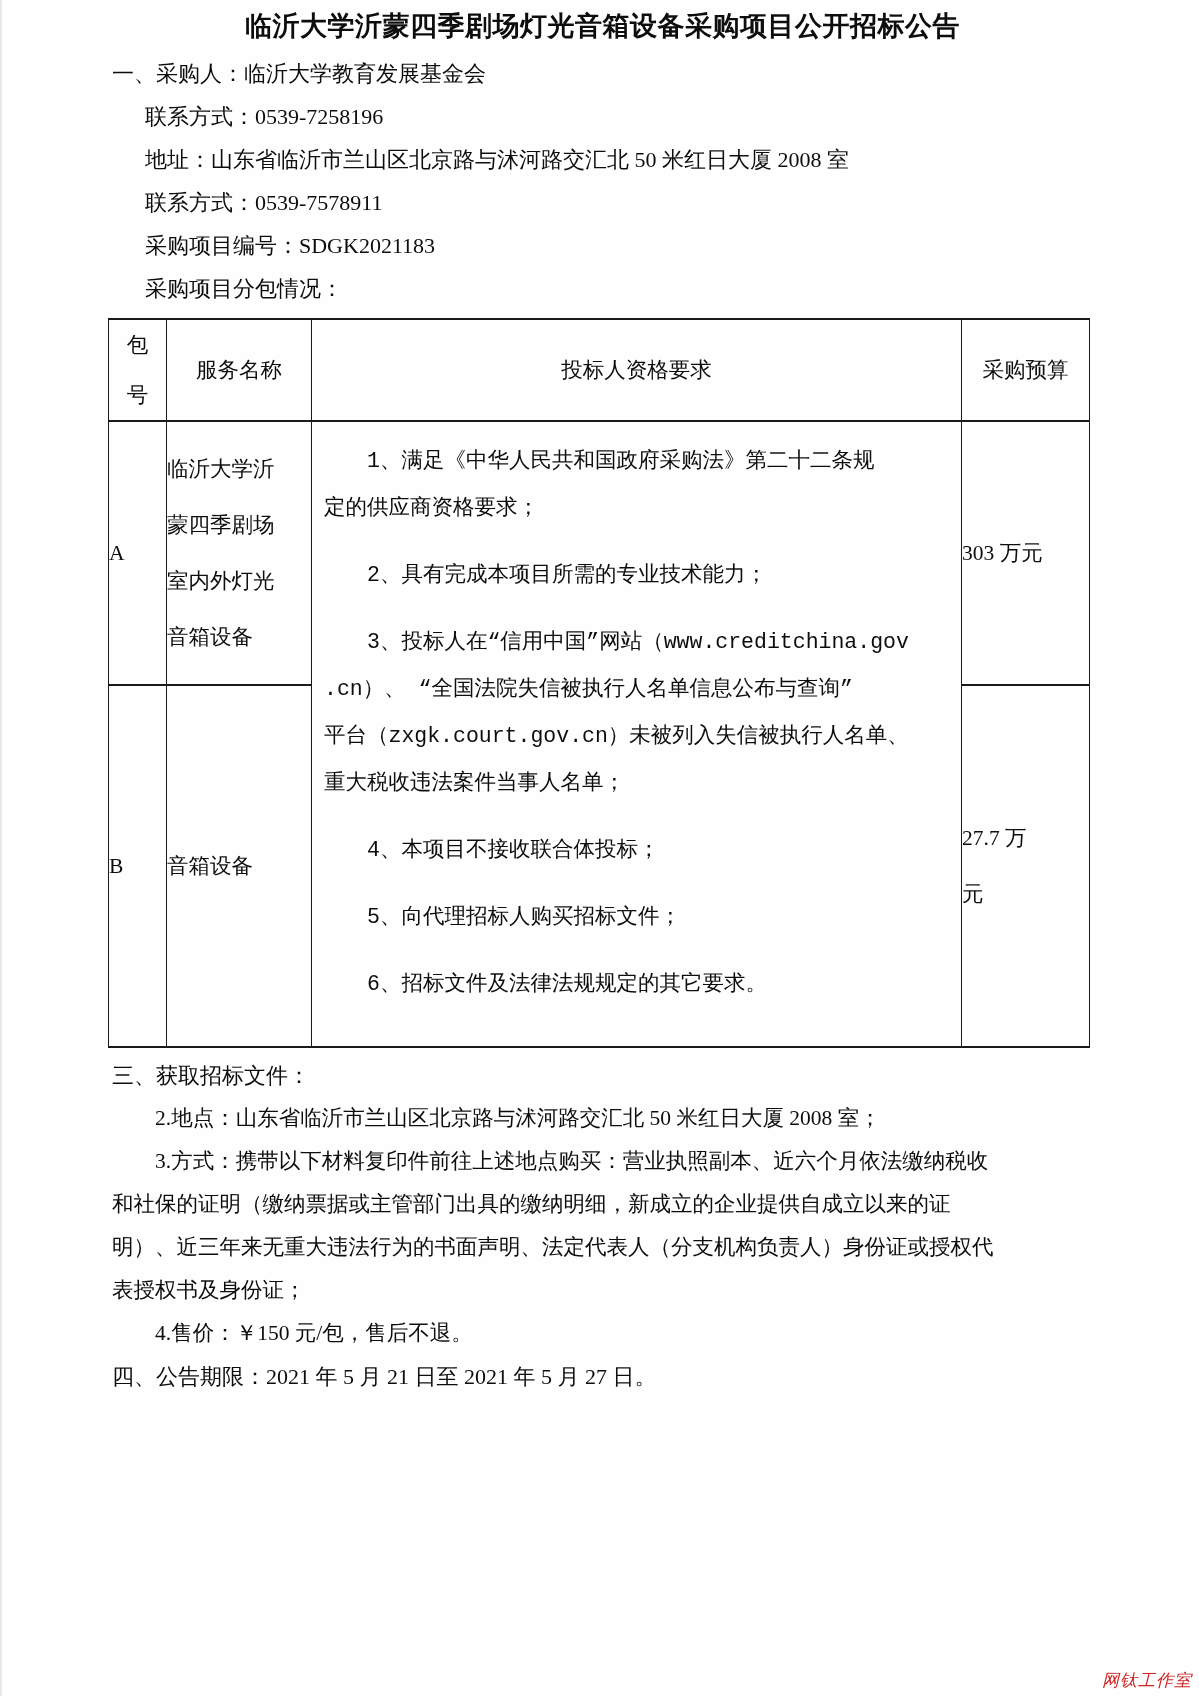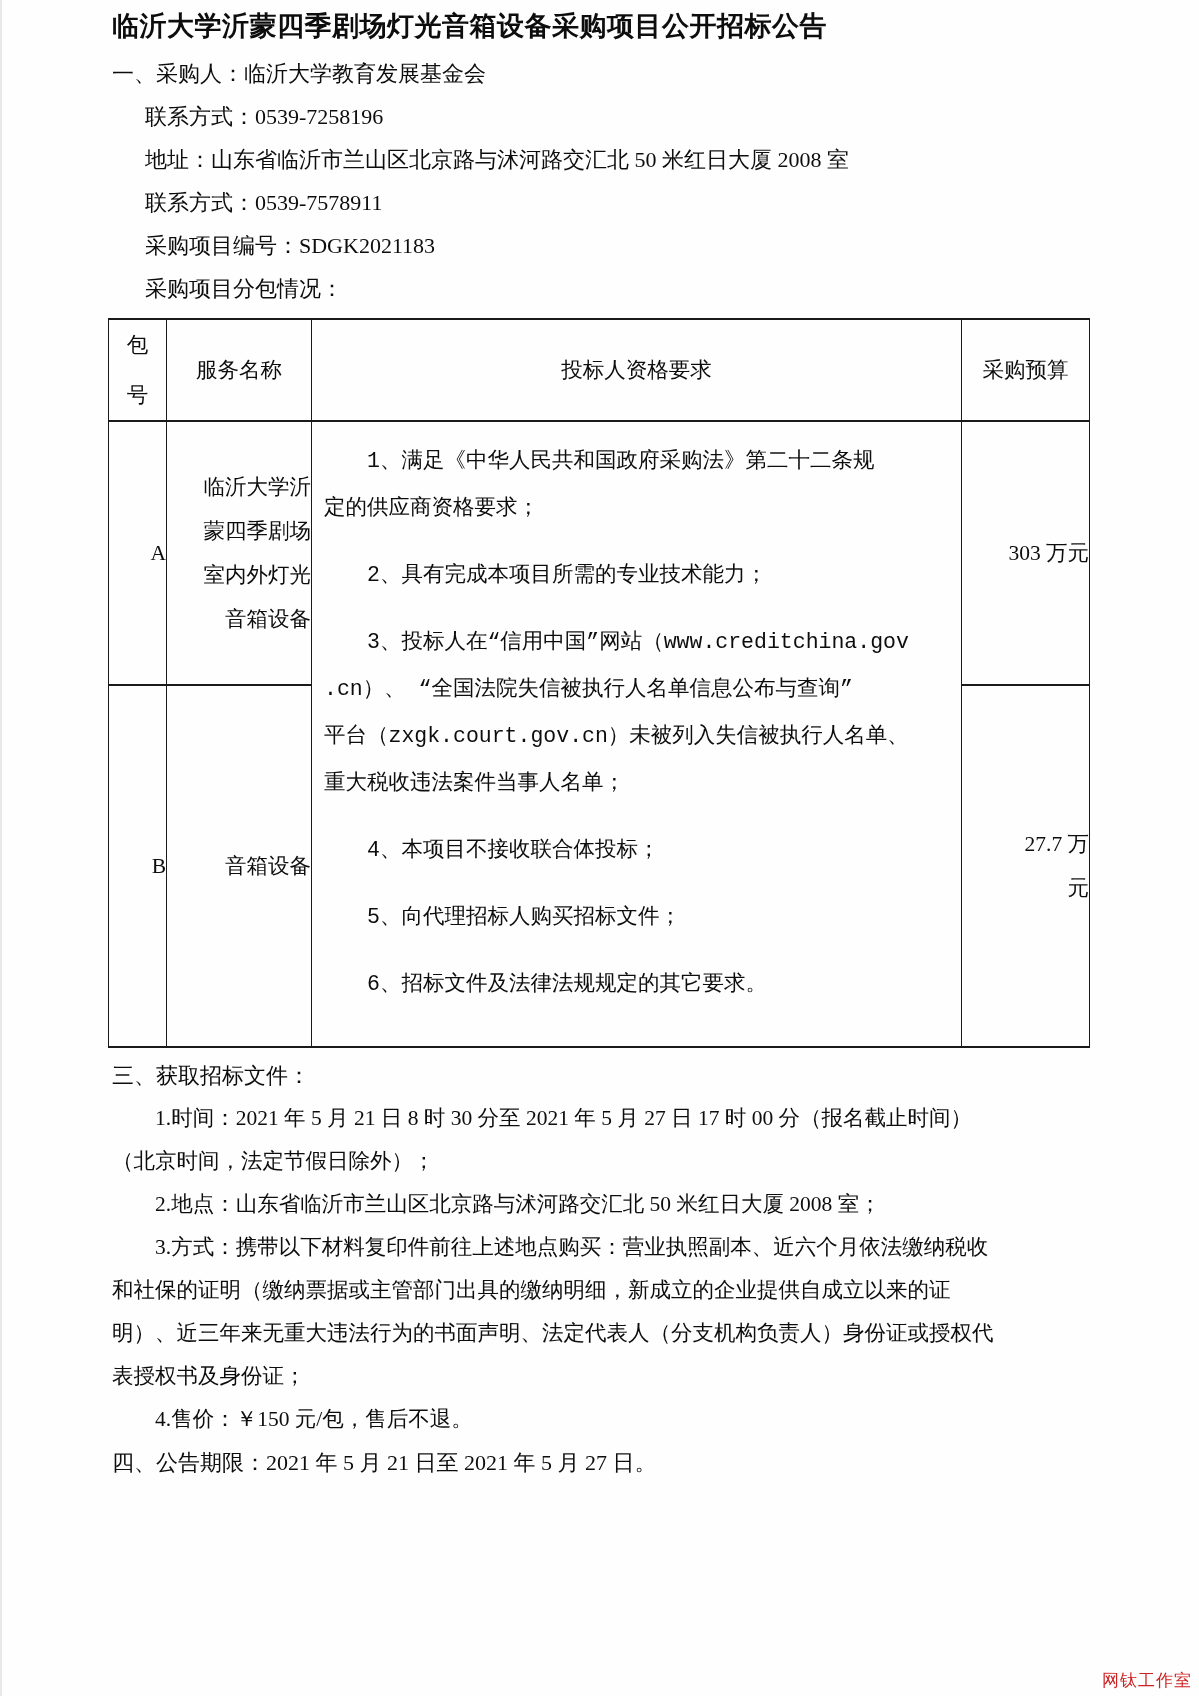--- a/index.html
+++ b/index.html
@@ -12,21 +12,21 @@
     overflow:hidden;
   }
   .page {
     position:absolute; inset:0;
     padding:8px 106px 0 112px;
     background:#fefefe;
   }
   .doc-title {
     font-size:27px;
     font-weight:bold;
-    text-align:left;
+    text-align:center;
     line-height:36px;
     margin-bottom:8px;
     letter-spacing:0.5px;
   }
   .line {
     font-size:22px;
     line-height:43px;
     white-space:pre-line;
   }
   .indent-1 { padding-left:33px; }
@@ -55,40 +55,41 @@
     font-size:21.5px;
   }
   .pkg-table thead tr { height:100px; }
   .pkg-table tr.row-a { height:264px; }
   .pkg-table tr.row-b { height:362px; }
   .pkg-table th {
     text-align:center; vertical-align:middle;
     white-space:pre-line; line-height:50px;
   }
   td.cell-center {
-    text-align:right; vertical-align:middle;
-    white-space:pre-line; line-height:44px;margin-left:8px;
+    text-align:left; vertical-align:middle;
+    white-space:pre-line; line-height:56px;margin-left:8px;
   }
   td.cell-req {
     vertical-align:top;
     padding:16px 12px 0 12px;
     line-height:47px;
   }
   td.cell-req p {
     white-space:pre-line;
     text-indent:43px;
     margin-bottom:20px;
     font-family:Liberation Mono, monospace;
   }
   .after-table { margin-top:6px; }
   .watermark {
     position:absolute;
     right:7px; bottom:4px;
     font-size:17px;
     letter-spacing:1px;
+    font-style:italic;
   }
   
   .scan-edge {
     position:absolute; left:0; top:0; bottom:0;
     width:2px; background:#e8e8e8;
   }
 </style>
 </head>
 <body style="color: rgb(13, 13, 13);">
 
@@ -145,22 +146,20 @@
       <tr class="row-b">
         <td class="cell-center">B</td>
         <td class="cell-center">音箱设备</td>
         <td class="cell-center">27.7 万
 元</td>
       </tr>
     </tbody>
   </table>
 
   <p class="line after-table">三、获取招标文件：</p>
-  <p class="para">1.时间：2021 年 5 月 21 日 8 时 30 分至 2021 年 5 月 27 日 17 时 00 分（报名截止时间）
-（北京时间，法定节假日除外）；</p>
   <p class="para">2.地点：山东省临沂市兰山区北京路与沭河路交汇北 50 米红日大厦 2008 室；</p>
   <p class="para">3.方式：携带以下材料复印件前往上述地点购买：营业执照副本、近六个月依法缴纳税收
 和社保的证明（缴纳票据或主管部门出具的缴纳明细，新成立的企业提供自成立以来的证
 明）、近三年来无重大违法行为的书面声明、法定代表人（分支机构负责人）身份证或授权代
 表授权书及身份证；</p>
   <p class="para">4.售价：￥150 元/包，售后不退。</p>
 
   <p class="line">四、公告期限：2021 年 5 月 21 日至 2021 年 5 月 27 日。</p>
 
   <span class="watermark" style="color: rgb(204, 34, 34);">网钛工作室</span>

